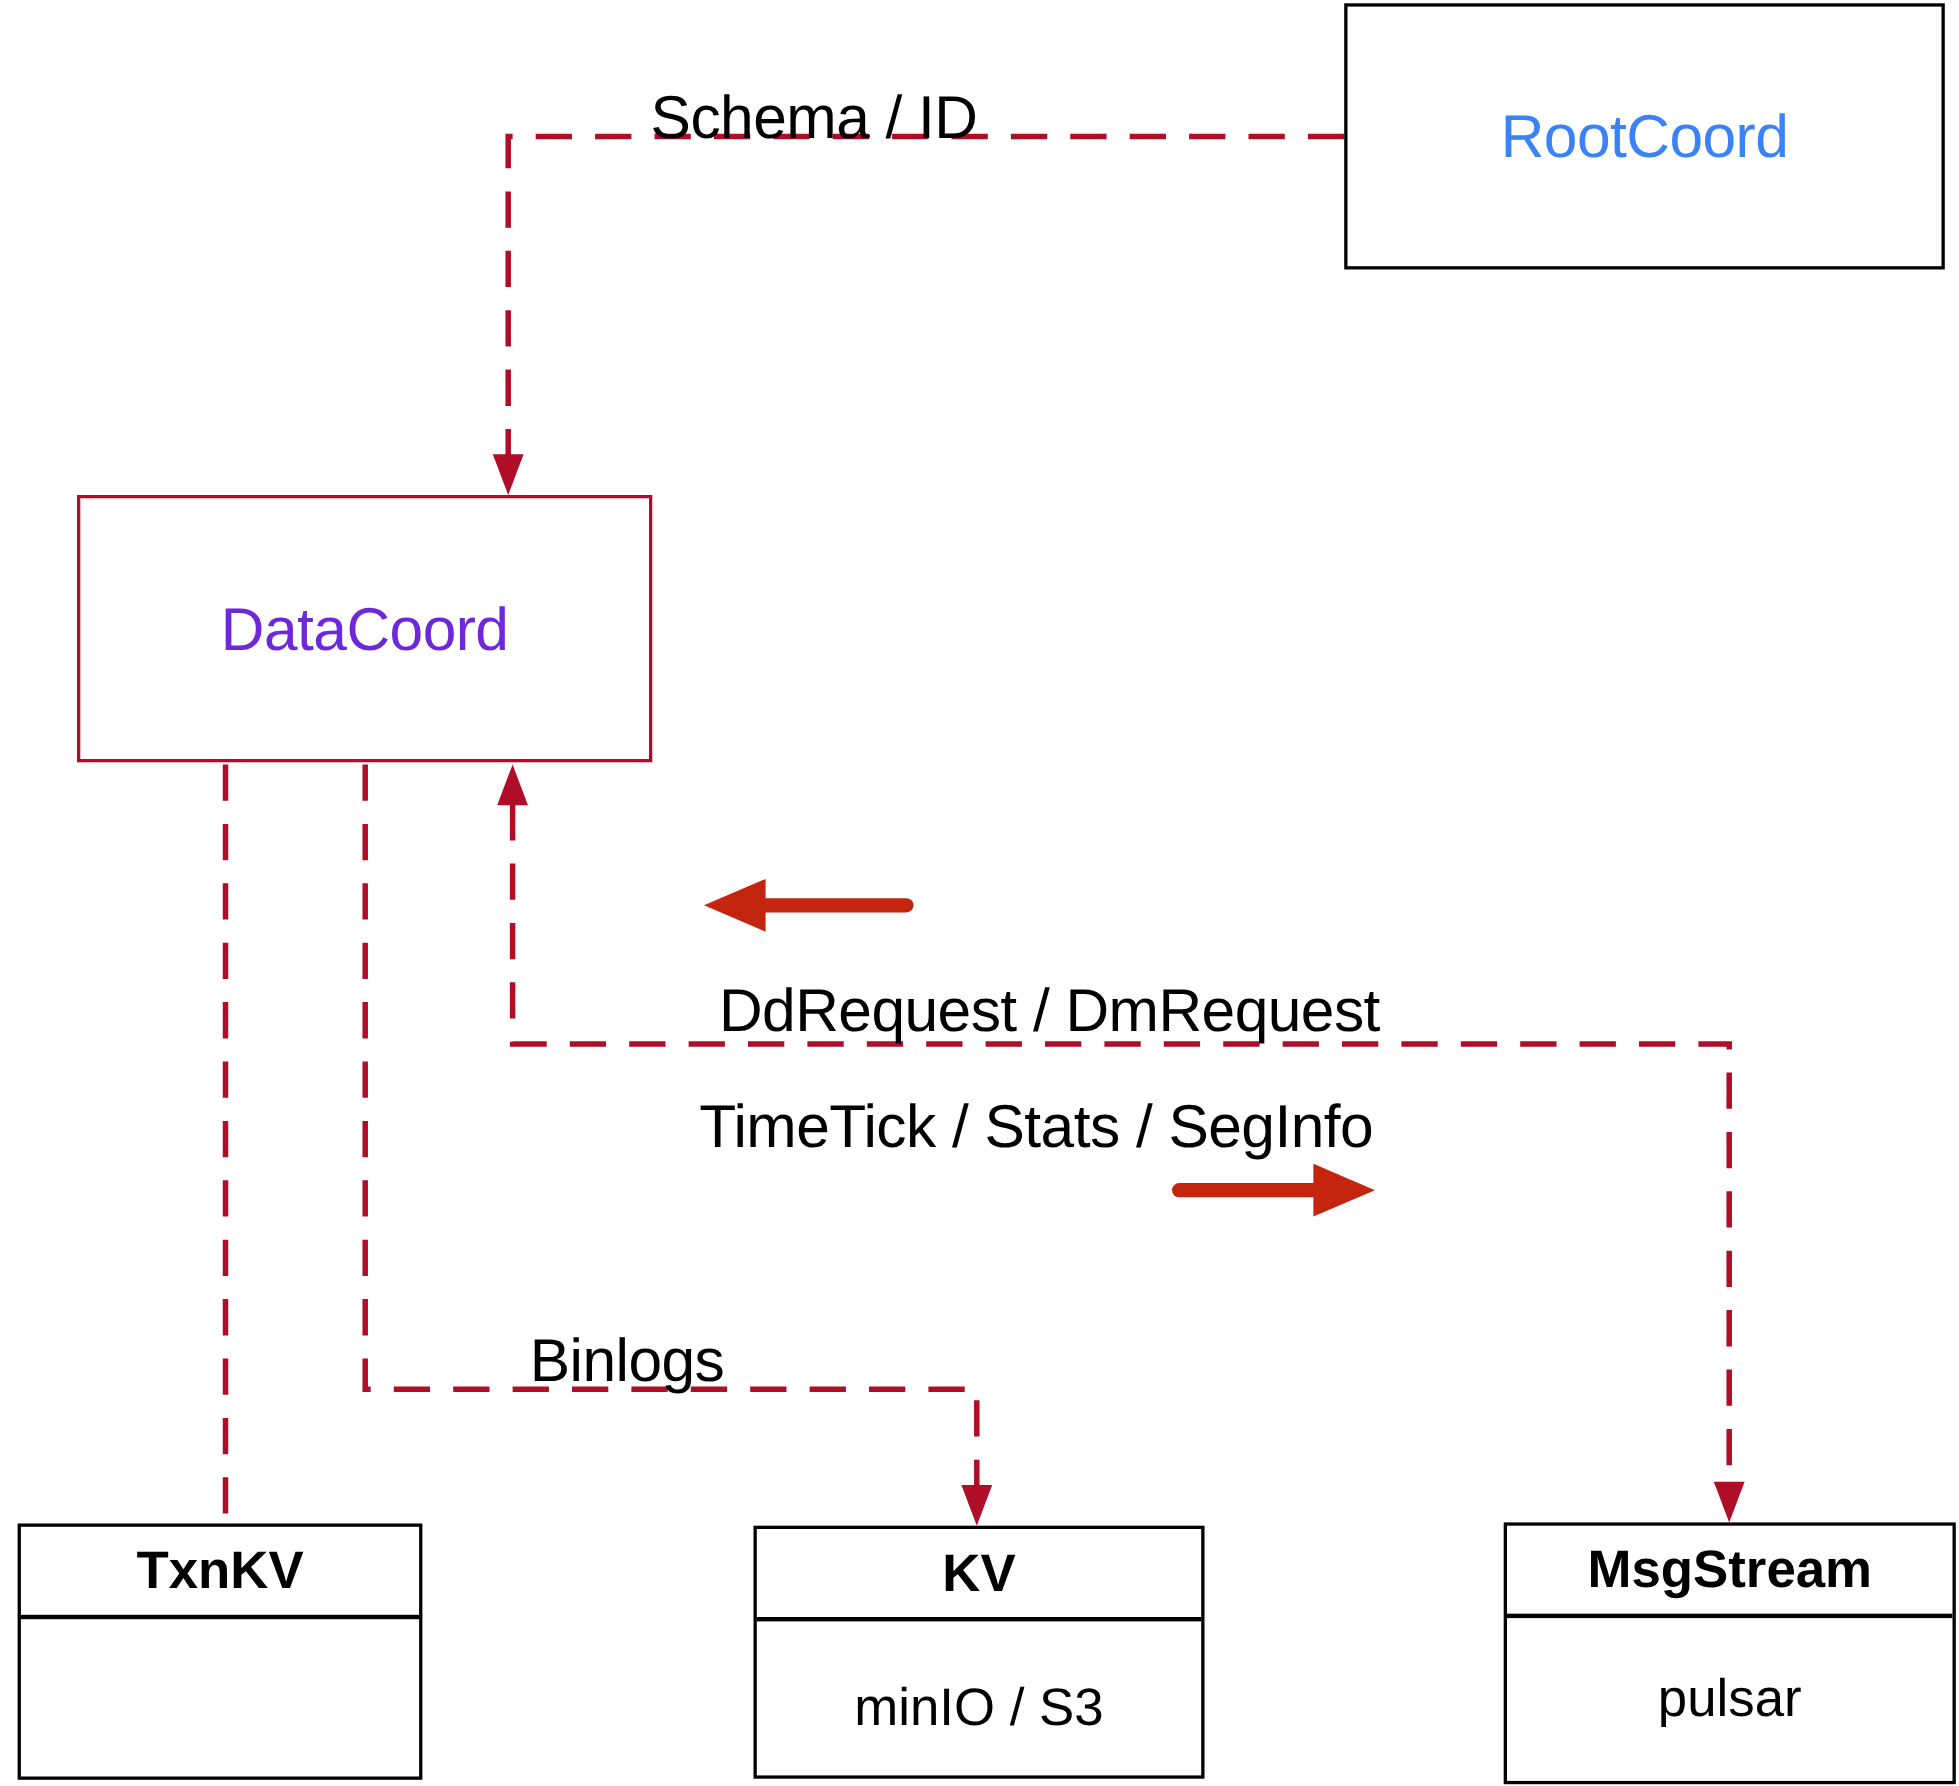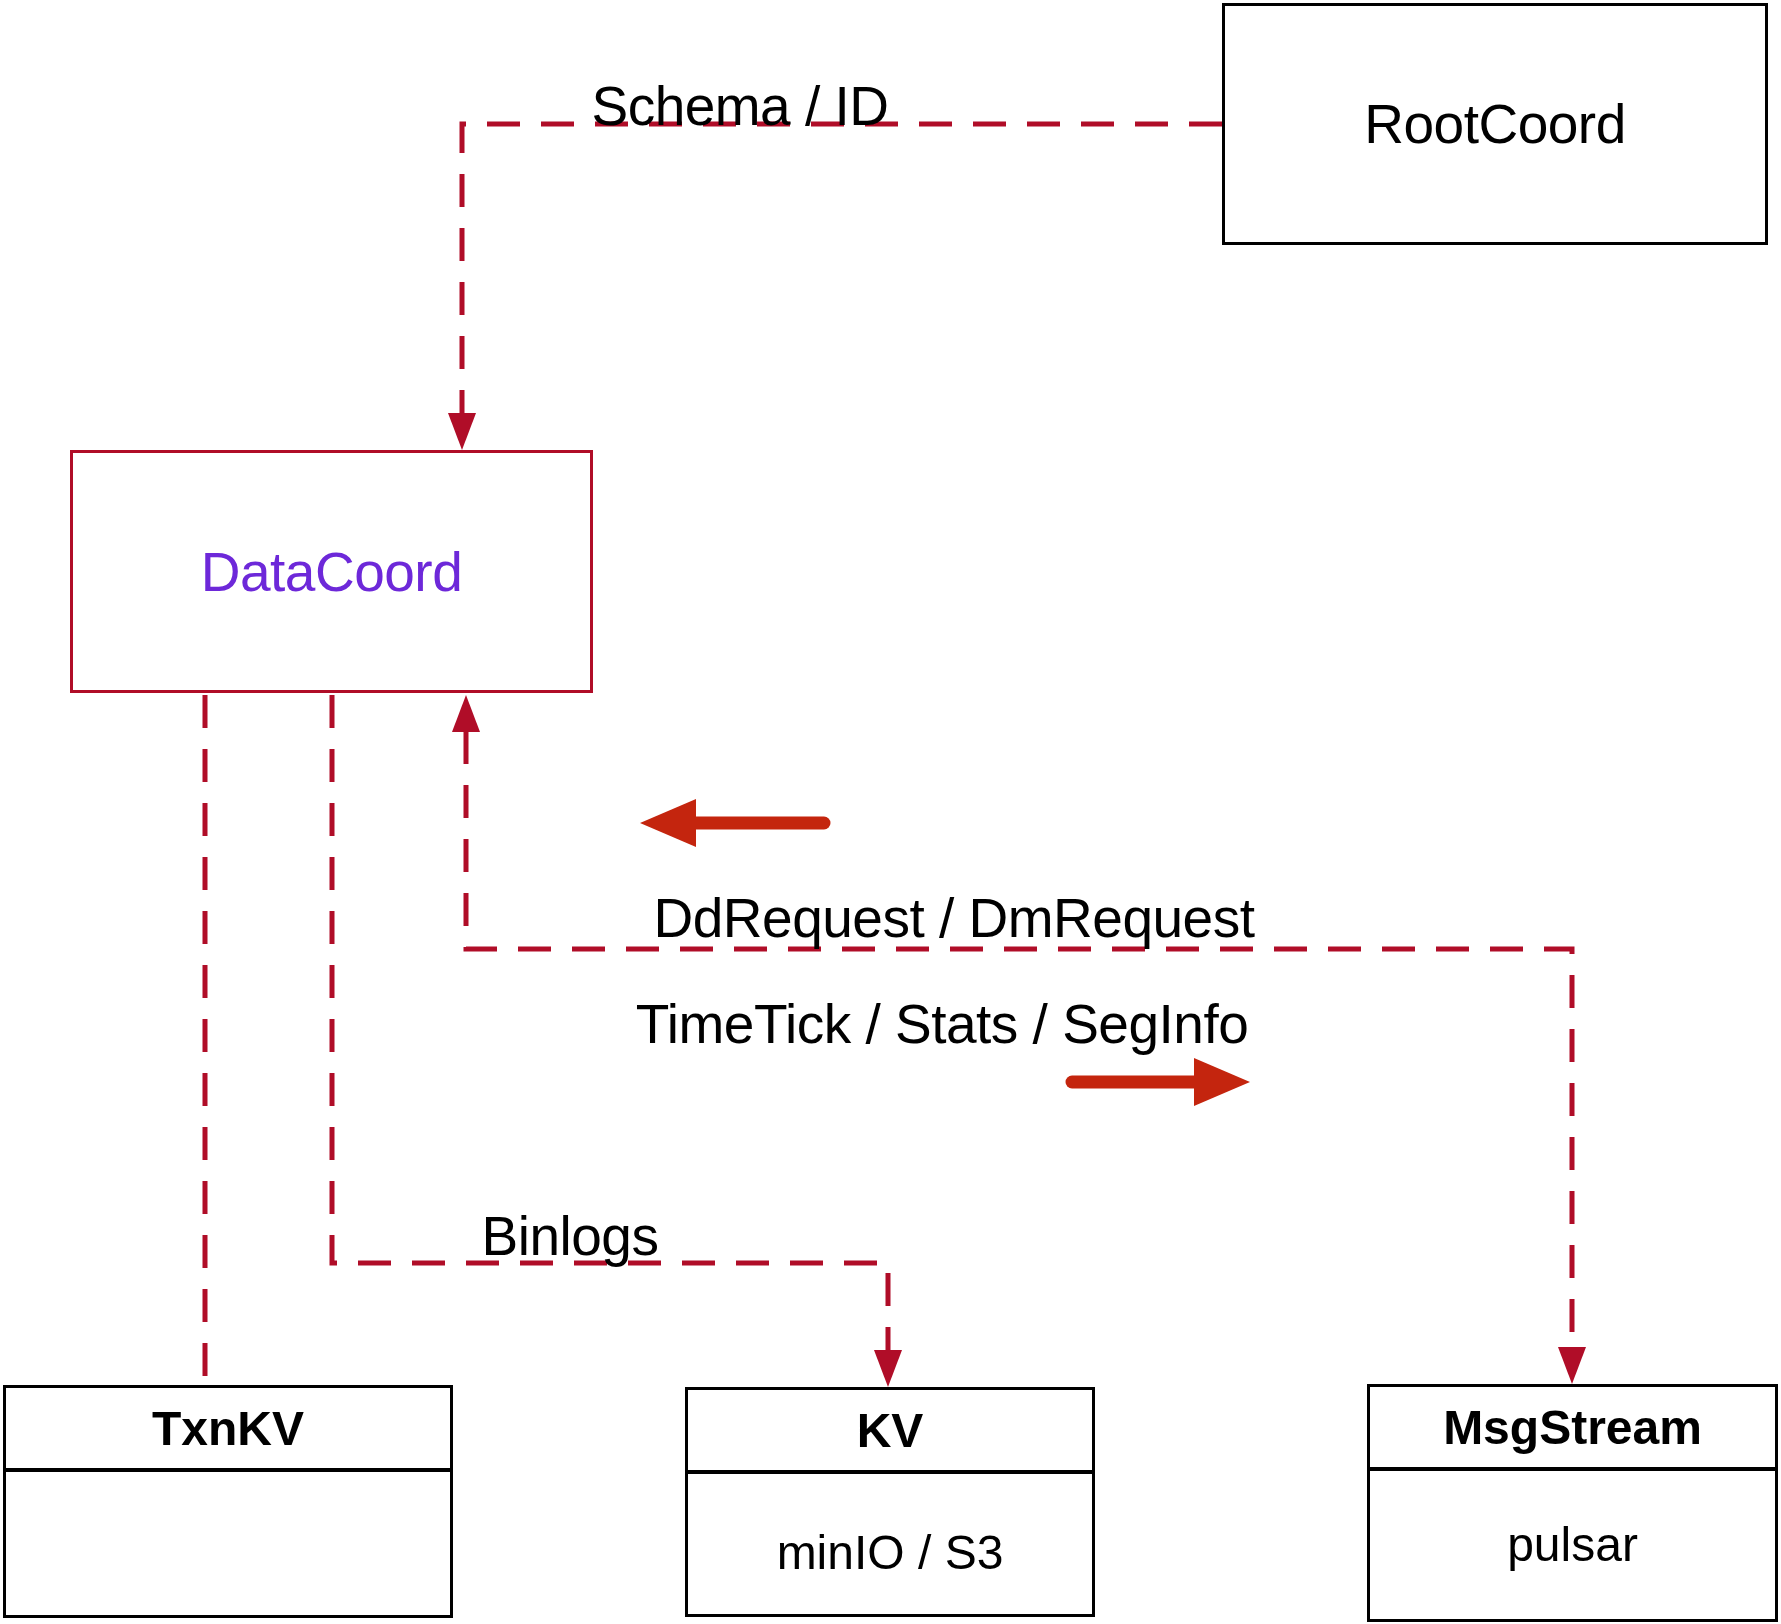--- a/index.html
+++ b/index.html
@@ -19,21 +19,21 @@
   }
   .node {
     position: absolute;
     background: #ffffff;
     box-sizing: border-box;
     z-index: 1;
     display: flex;
     align-items: center;
     justify-content: center;
   }
-  .node.black { border: 3px solid #000000; color: #000000; }
+  .node.black { border: 3px solid #000000; color: #3b82f6; }
   .node.red   { border: 3px solid #b00d28; color: #6d28d9; }
   .node .title-big {
     font-size: 55px;
     letter-spacing: -0.5px;
     white-space: nowrap;
   }
   .node2 {
     position: absolute;
     background: #ffffff;
     box-sizing: border-box;
@@ -116,21 +116,21 @@
   </svg>
 
   <div class="node black" style="left:1222px; top:3px; width:546px; height:242px;">
     <span class="title-big">RootCoord</span>
   </div>
 
   <div class="node red" style="left:70px; top:450px; width:523px; height:243px;">
     <span class="title-big">DataCoord</span>
   </div>
 
-  <div class="node2" style="left:3px; top:1385px; width:450px; height:233px;">
+  <div class="node2" style="left:16px; top:1385px; width:368px; height:233px;">
     <div class="hdr">TxnKV</div>
   </div>
 
   <div class="node2" style="left:685px; top:1387px; width:410px; height:230px;gap:17px;">
     <div class="hdr">KV</div>
     <div class="bdy">
       <span>minIO / S3</span>
     </div>
   </div>
 

